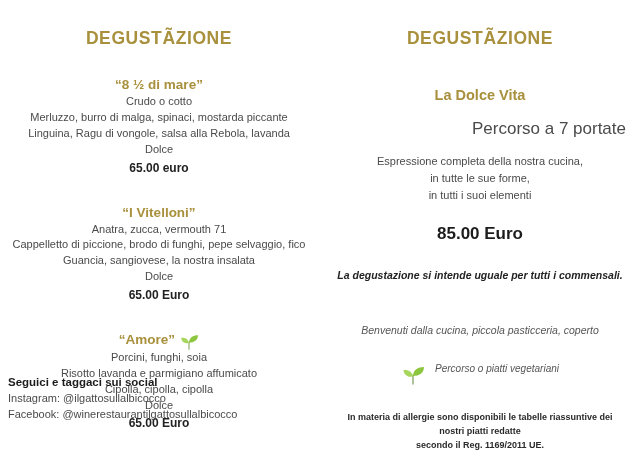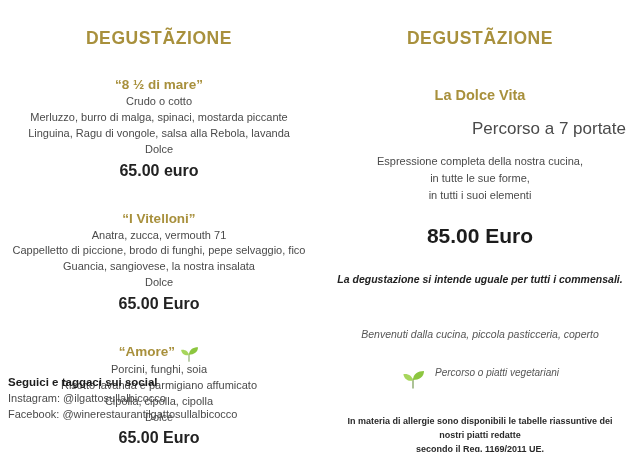--- a/index.html
+++ b/index.html
@@ -53,21 +53,21 @@
     align-items: center;
     justify-content: center;
     gap: 4px;
   }
   .item-line {
     font-size: 11px;
     color: #4a4a4a;
     line-height: 1.45;
   }
   .item-price {
-    font-size: 16px;
+    font-size: 12px;
     font-weight: bold;
     color: #222;
     line-height: 1.5;
     margin-top: 1px;
   }
   .note-italic {
     text-align: center;
     font-style: italic;
     font-weight: bold;
     font-size: 10.5px;
@@ -109,21 +109,21 @@
   }
   .r-desc {
     text-align: center;
     font-size: 11px;
     color: #4a4a4a;
     line-height: 1.55;
     margin-top: 14px;
   }
   .r-price {
     text-align: center;
-    font-size: 21px;
+    font-size: 17px;
     font-weight: bold;
     color: #1c1c1c;
     margin-top: 20px;
   }
   .r-note {
     text-align: center;
     font-style: italic;
     font-weight: bold;
     font-size: 10.5px;
     color: #222;

